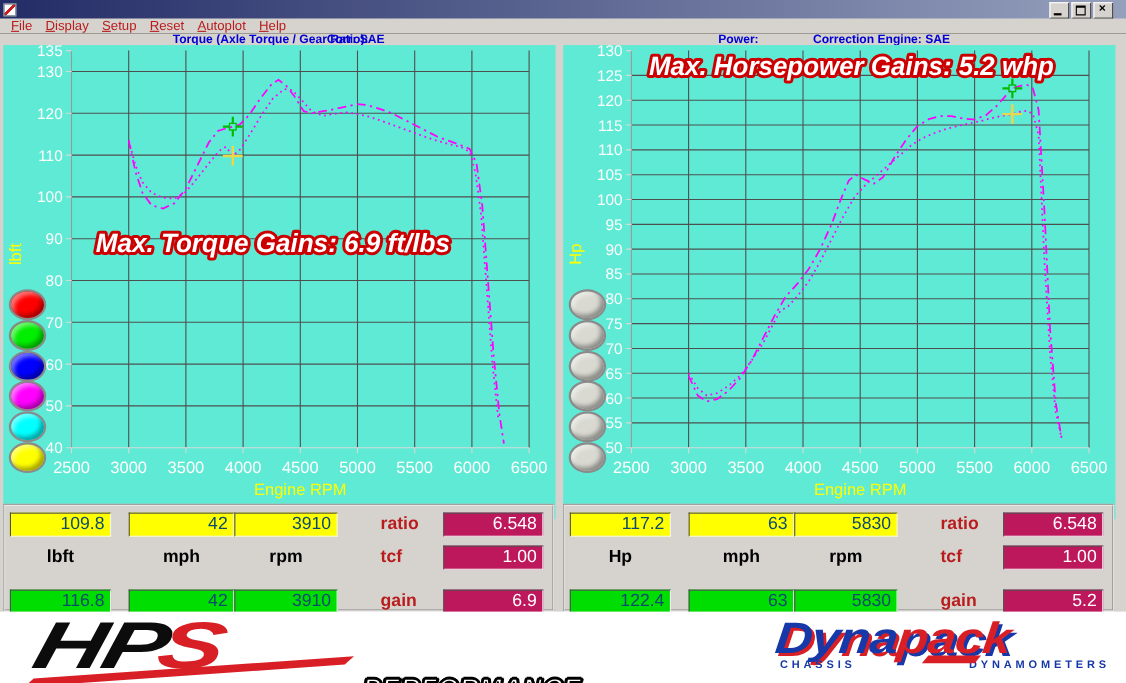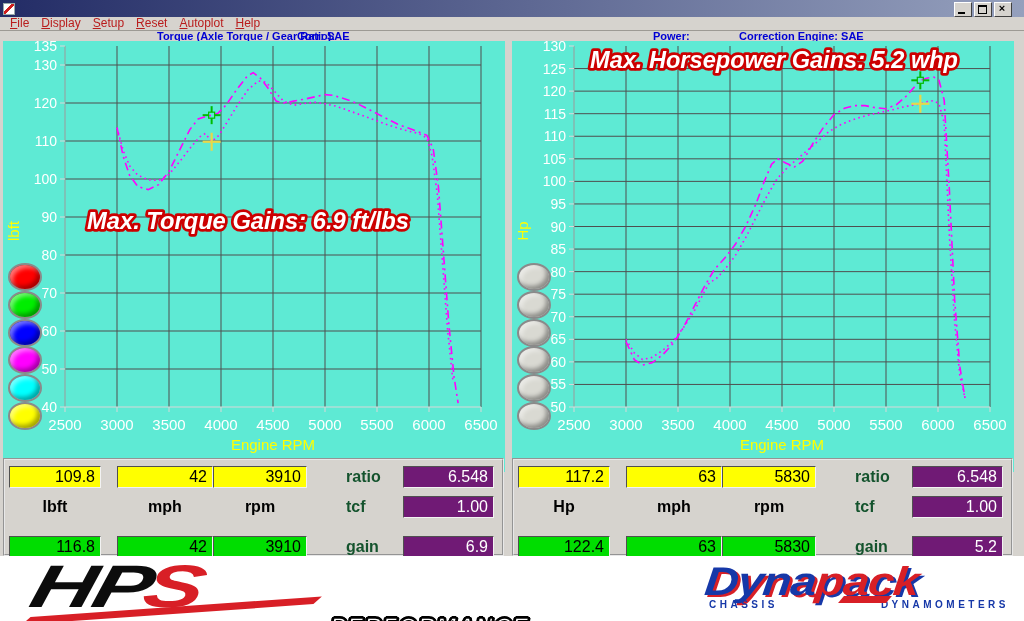--- a/index.html
+++ b/index.html
@@ -35,28 +35,28 @@
   .ebtn{position:absolute;left:5px;width:30px;height:24px;border-radius:50%;
     border:2px solid #8a8a8a;box-sizing:content-box;
     box-shadow:inset -3px -3px 4px rgba(0,0,0,.35),inset 3px 3px 4px rgba(255,255,255,.45);}
 
   
   .tgroup{position:absolute;top:458px;width:501px;height:98px;background:#d6d3ce;
     border:2px groove #e8e8e8;box-sizing:border-box;}
   #tg0{left:3px;} #tg1{left:512px;}
   .cell{position:absolute;height:22px;box-sizing:border-box;border:1px solid;
     border-color:#505050 #f2f2f2 #f2f2f2 #505050;font-size:16px;line-height:20px;
-    padding-right:5px;text-align:right;color:#000000;}
+    padding-right:5px;text-align:right;color:#0c4a6e;}
   .yellow{background:#ffff00;} .green{background:#00dd00;}
-  .blue{background:#701a75;color:#fff;}
+  .blue{background:#be185d;color:#fff;}
   .c1{left:4px;width:92px;} .c2{left:112px;width:96px;} .c3{left:208px;width:94px;}
   .cb{left:398px;width:91px;}
   .r1{top:6px;} .r2{top:36px;} .r3{top:63px;margin-top:13px;}
   .unit{position:absolute;height:20px;font-weight:bold;font-size:16px;text-align:center;color:#000;line-height:22px;border:none;background:none;padding:0;}
-  .sideL{position:absolute;left:341px;width:54px;font-size:16px;font-weight:bold;color:#14532d;line-height:22px;}
+  .sideL{position:absolute;left:341px;width:54px;font-size:16px;font-weight:bold;color:#b91c1c;line-height:22px;}
 
   
   #footer{position:absolute;left:0;top:556px;width:1024px;height:65px;background:#fff;}
   #hps-logo{position:absolute;left:20px;top:1px;width:490px;height:63px;}
   #hps-letters{position:absolute;left:12px;top:0;font-size:60px;line-height:60px;font-weight:bold;
     font-style:italic;letter-spacing:-2px;transform:skewX(-14deg) scaleX(1.5);transform-origin:0 50%;white-space:pre;}
   #hps-hp{color:#0c0c0c;} #hps-s{color:#d81f26;margin-left:-4px;}
   #hps-swoosh{position:absolute;left:6px;top:50px;width:292px;height:7px;background:#d81f26;
     transform:rotate(-4deg) skewX(-52deg);}
   #hps-text{position:absolute;left:310px;top:2px;font-size:24px;font-weight:bold;font-style:italic;

